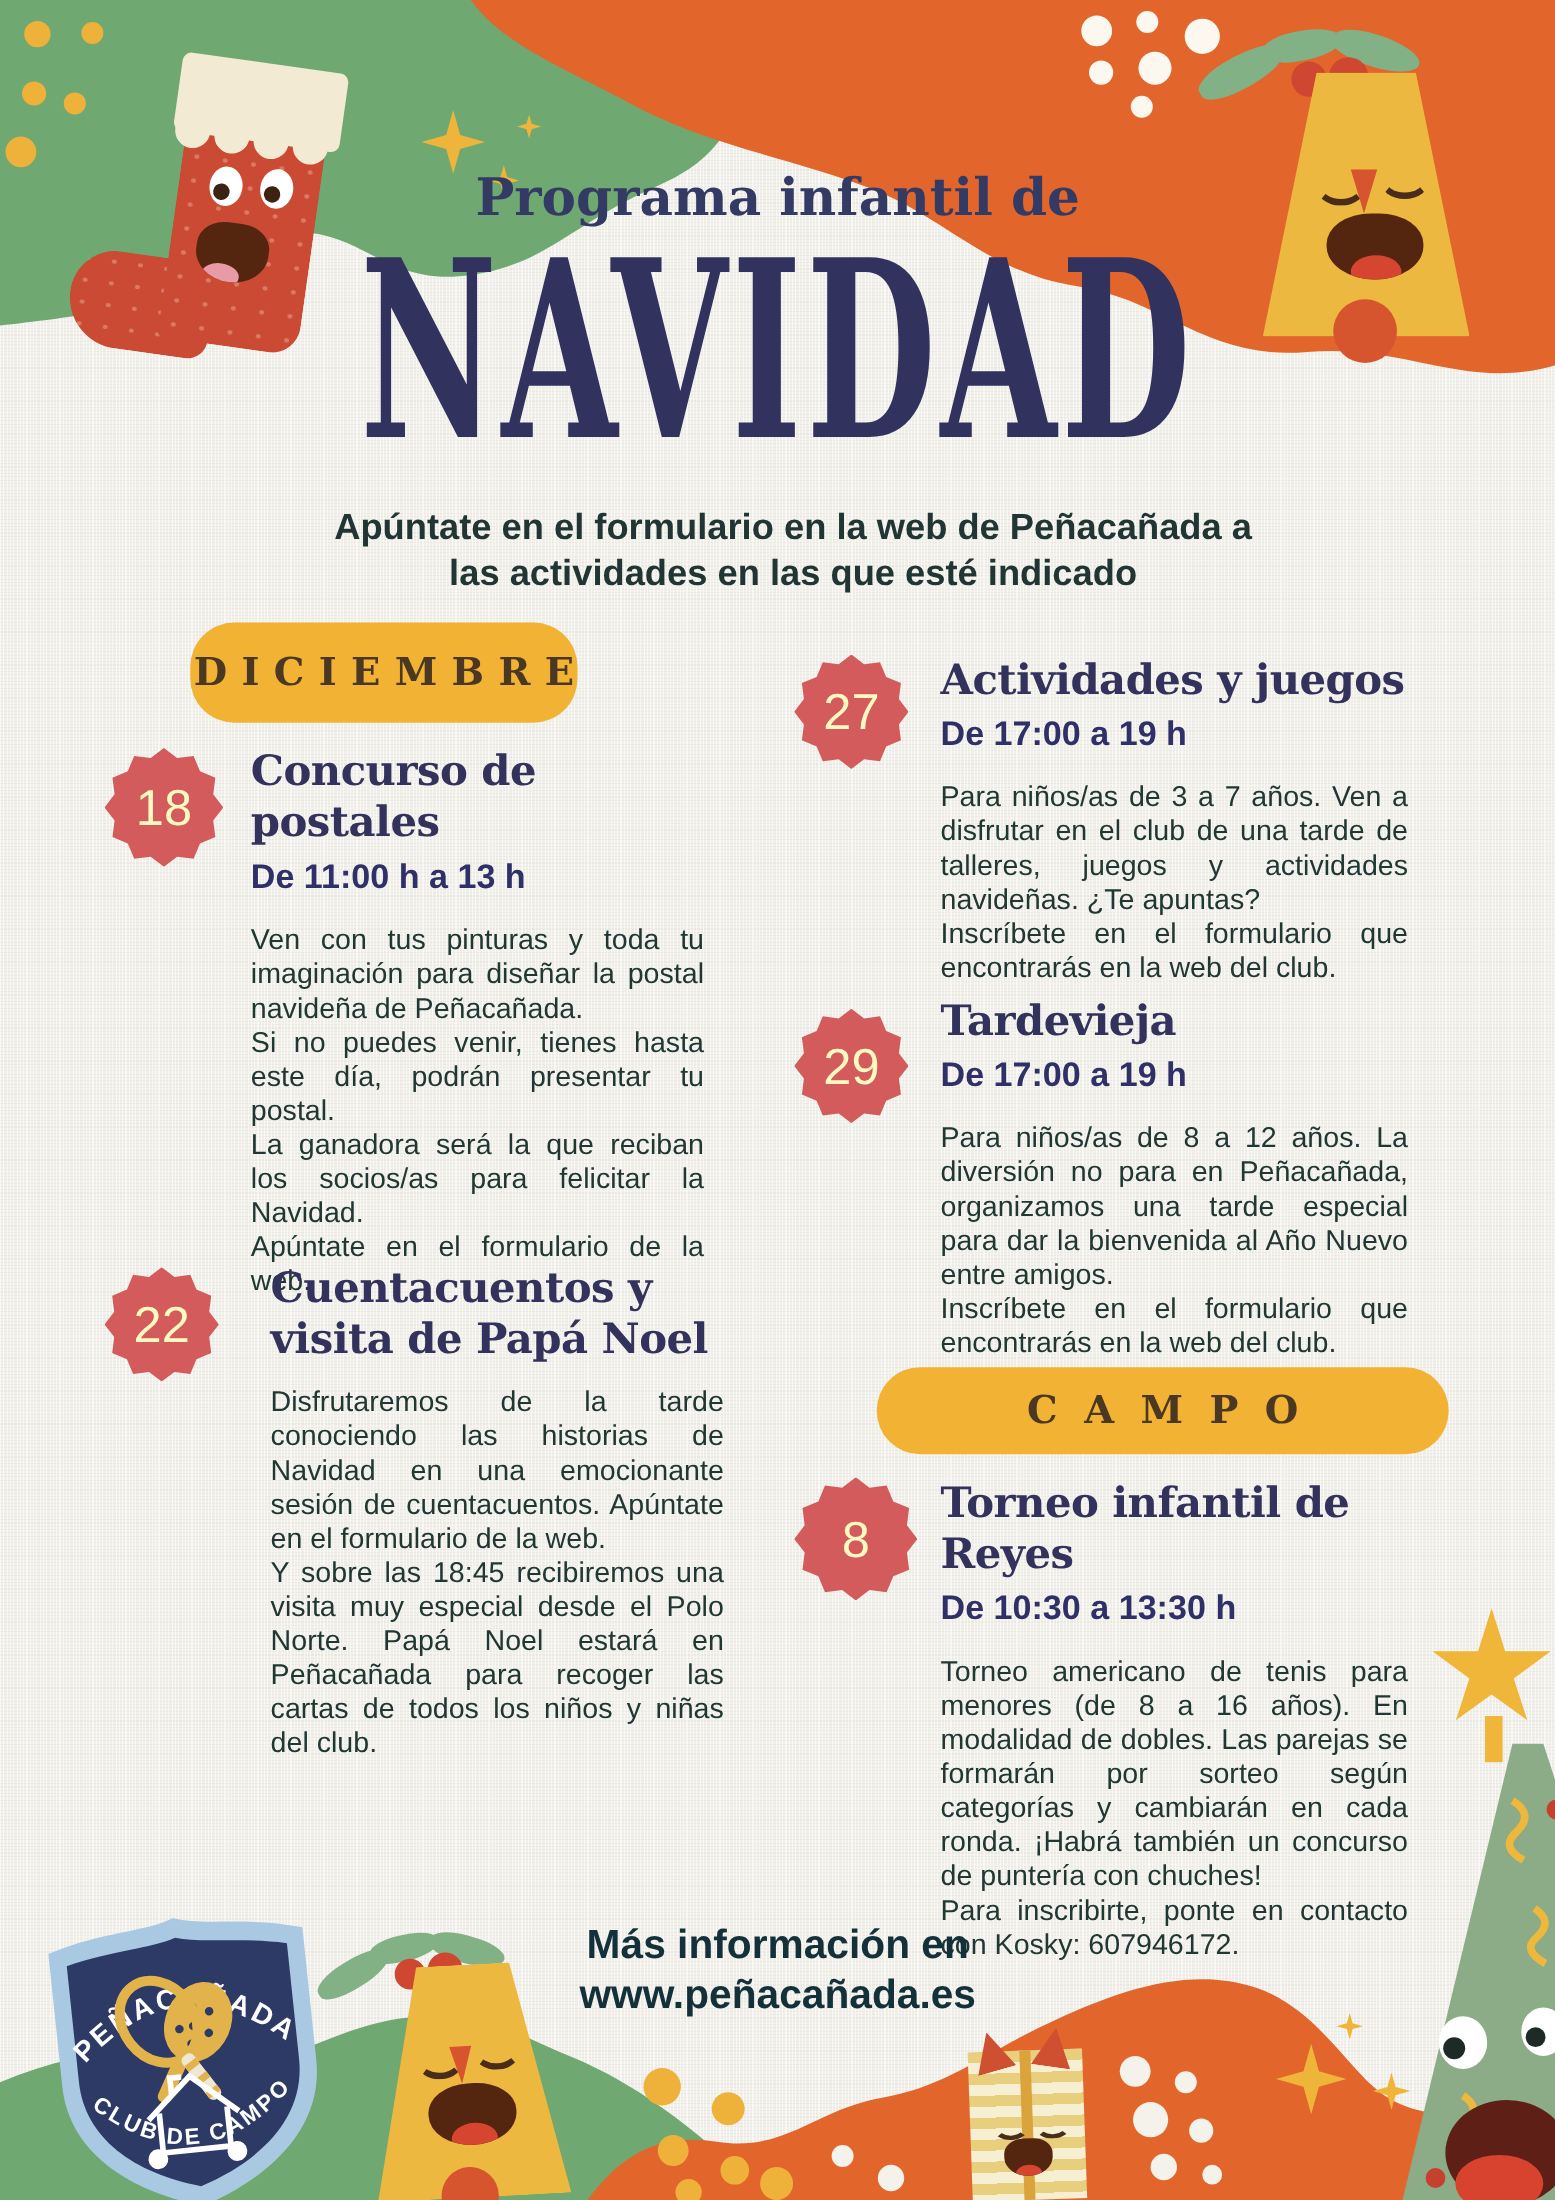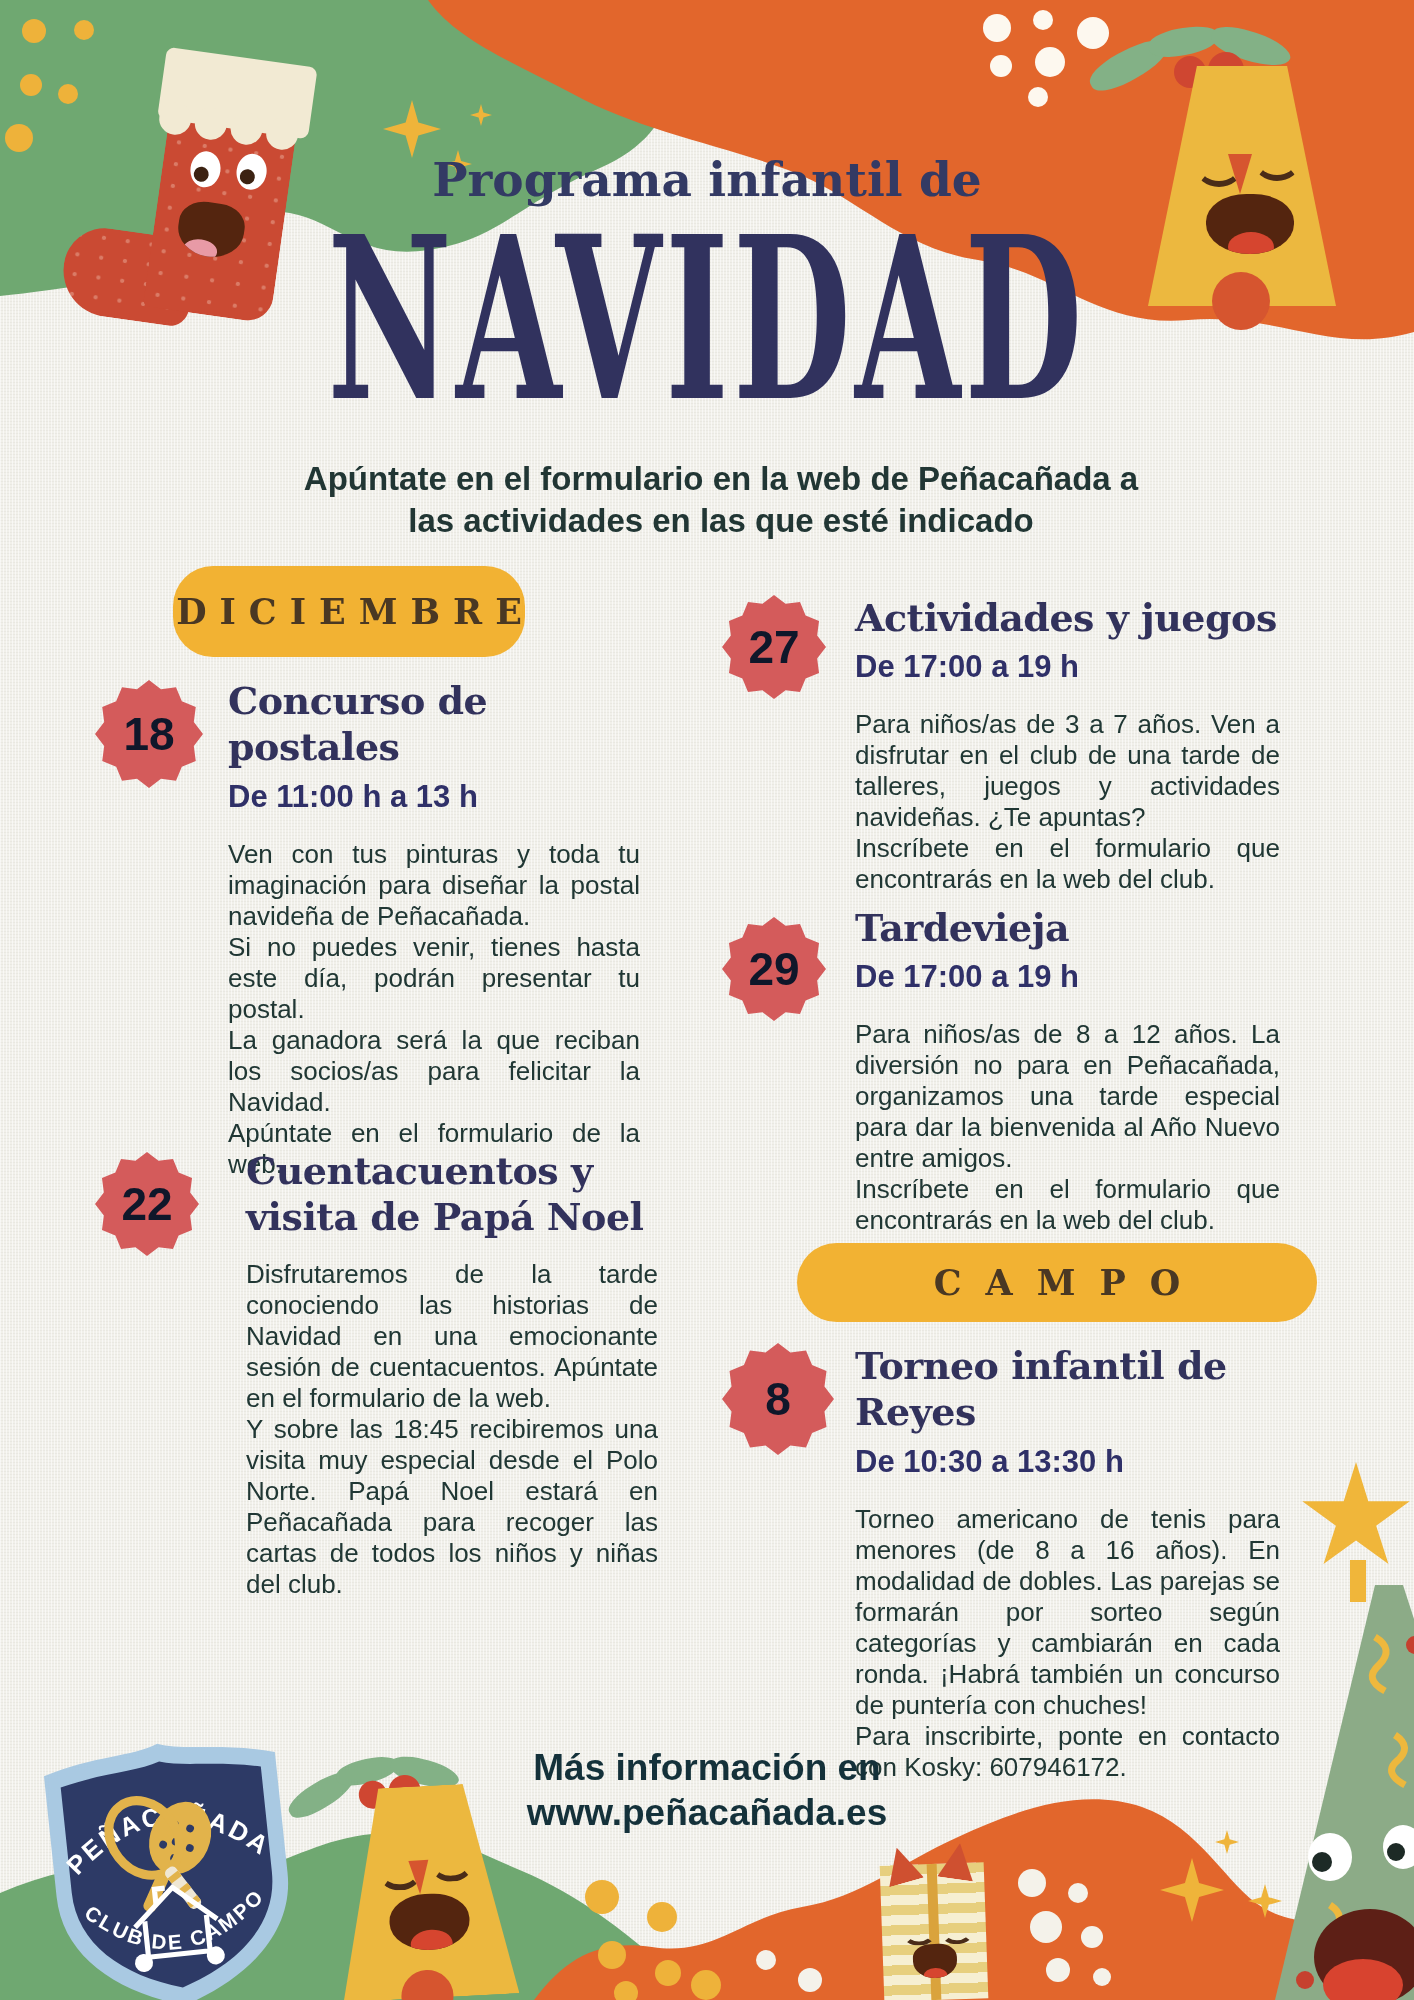--- a/index.html
+++ b/index.html
@@ -37,21 +37,21 @@
   }
   .pill-dec{left:173px; top:566px; width:339px; height:91px; font-size:35px; letter-spacing:13px; padding-left:13px;}
   .pill-ene{left:797px; top:1243px; width:496px; height:79px; font-size:35px; letter-spacing:24px; padding-left:24px;}
 
   .event{position:absolute; z-index:10;}
   .day-badge{
     position:absolute; background:#d45b5b;
     display:flex; align-items:center; justify-content:center;
     clip-path:polygon(100% 50%,91.5% 61.1%,93.3% 75%,80.4% 80.4%,75% 93.3%,61.1% 91.5%,50% 100%,38.9% 91.5%,25% 93.3%,19.6% 80.4%,6.7% 75%,8.5% 61.1%,0% 50%,8.5% 38.9%,6.7% 25%,19.6% 19.6%,25% 6.7%,38.9% 8.5%,50% 0%,61.1% 8.5%,75% 6.7%,80.4% 19.6%,93.3% 25%,91.5% 38.9%);
   }
-  .day-badge .day{color:#0f172a; font-weight:bold; font-size:46px;}
+  .day-badge .day{color:#fef9c3; font-weight:normal; font-size:46px;}
   .event-content{position:absolute;}
   .event-title{
     margin:0; font-family:"DejaVu Serif", serif; font-weight:bold; font-size:38px;
     line-height:1.22; color:#32325c; letter-spacing:-0.5px;
   }
   .event-time{margin-top:8px; font-size:31px; font-weight:bold; color:#2f3068;}
   .event-body{margin-top:24px;}
   .event-body p{
     margin:0; font-size:26px; line-height:31px; color:#203734;
     text-align:justify;

